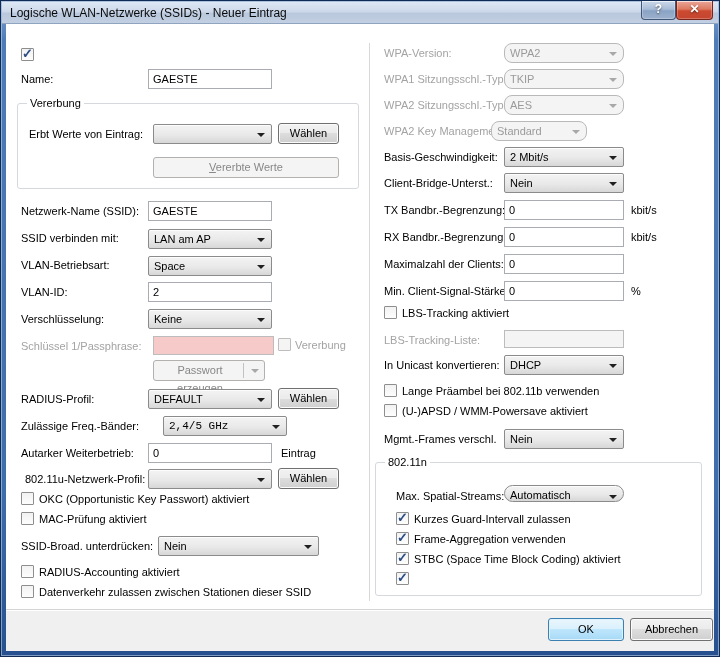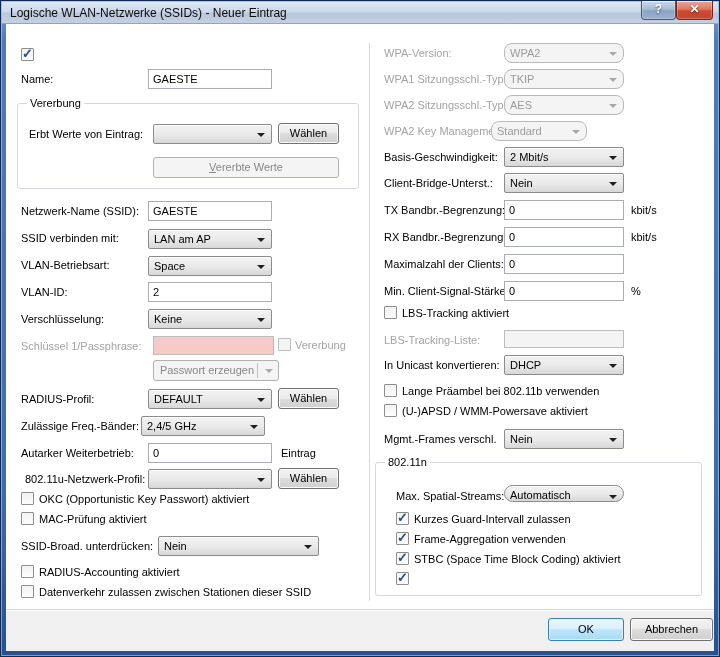--- a/index.html
+++ b/index.html
@@ -138,35 +138,35 @@
   <div class="combo" style="left:147px;top:308px;">
     <span class="ctext">Keine</span>
     <span class="arrow"></span>
   </div>
 
   <div class="lbl dis" style="left:20px;top:339px;">Schlüssel 1/Passphrase:</div>
   <input class="tinput pink" style="left: 152px; top: 335px; width: 121px; height: 19px;" value="">
   <div class="cb disabled" style="left:277px;top:337px;"></div>
   <div class="lbl dis" style="left:294px;top:338px;">Vererbung</div>
 
-  <div class="btn disabled" style="left:152px;top:359px;width:126px;height:21px;padding-right:18px;">
+  <div class="btn disabled" style="left:152px;top:359px;width:112px;height:21px;padding-right:18px;">
     <span>Passwort erzeugen</span>
     <span class="splitdiv"></span>
     <span class="arrow" style="right:5px;border-top-color:#a8a8a8;"></span>
   </div>
 
   <div class="lbl" style="left:20px;top:392px;">RADIUS-Profil:</div>
   <div class="combo" style="left:147px;top:388px;">
     <span class="ctext">DEFAULT</span>
     <span class="arrow"></span>
   </div>
   <div class="btn" style="left:277px;top:387px;width:61px;height:21px;">Wählen</div>
 
   <div class="lbl" style="left:20px;top:419px;">Zulässige Freq.-Bänder:</div>
-  <div class="combo" style="left:140px;top:415px;">
+  <div class="combo" style="left:162px;top:415px;font-family:Liberation Mono, monospace;">
     <span class="ctext">2,4/5 GHz</span>
     <span class="arrow"></span>
   </div>
 
   <div class="lbl" style="left:20px;top:446px;">Autarker Weiterbetrieb:</div>
   <input class="tinput" style="left: 147px; top: 442px;" value="0">
   <div class="unit" style="left:280px;top:446px;">Eintrag</div>
 
   <div class="lbl" style="left:24px;top:472px;">802.11u-Netzwerk-Profil:</div>
   <div class="combo" style="left:147px;top:468px;">

